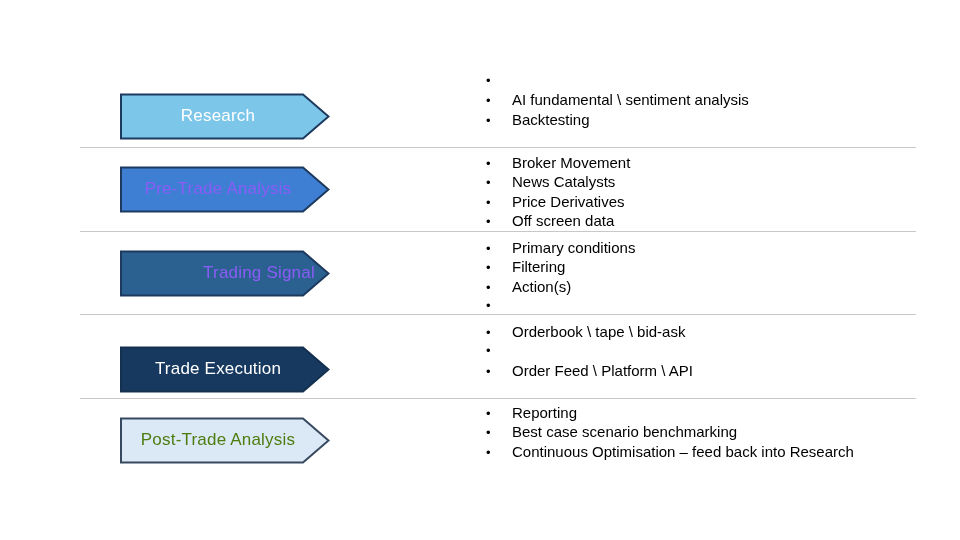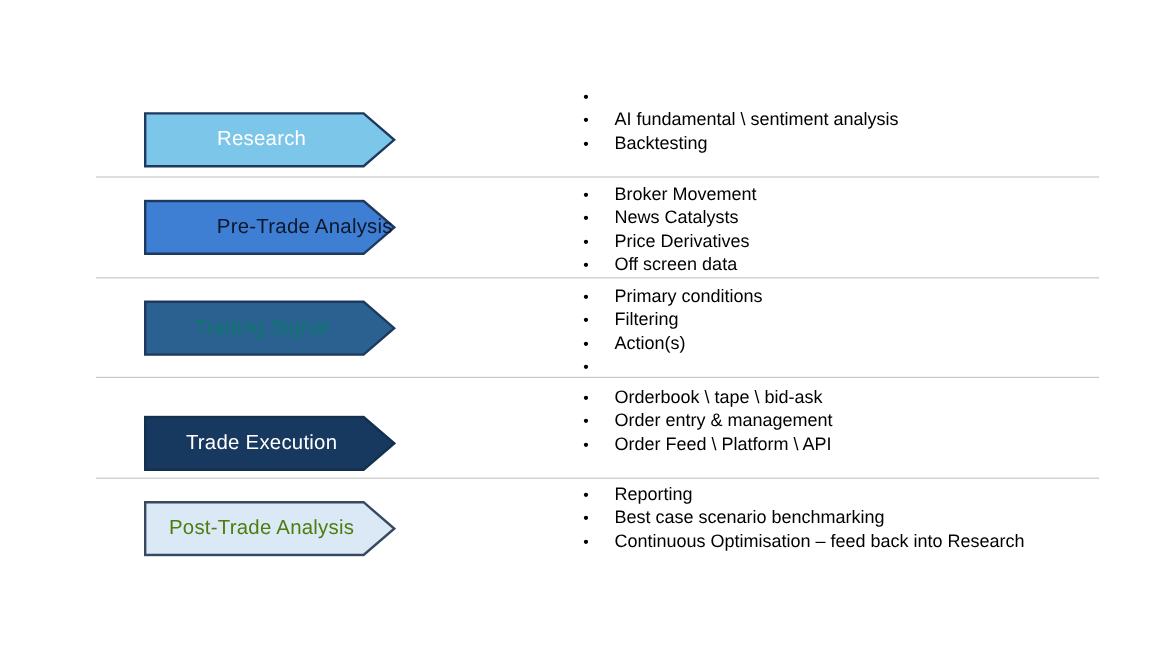--- a/index.html
+++ b/index.html
@@ -92,21 +92,21 @@
     <li>
         <span class="dot">•</span>
         <span>Backtesting</span>
       </li>
   </ul>
 
   <div class="arrow" style="top:166px">
     <svg width="210" height="47" viewBox="0 0 210 47">
       <polygon points="1,1.5 183,1.5 208.5,23.5 183,45.5 1,45.5" stroke-width="2" fill="#3e7fd4" stroke="#1d3a5e"></polygon>
     </svg>
-    <div class="arrow-label" style="color: #0f172a; padding-left: 36px;">Pre-Trade Analysis</div>
+    <div class="arrow-label" style="color: #8b5cf6;">Pre-Trade Analysis</div>
   </div>
   <ul class="bullets" style="top:153px">
     <li>
         <span class="dot">•</span>
         <span>Broker Movement</span>
       </li>
     <li>
         <span class="dot">•</span>
         <span>News Catalysts</span>
       </li>
@@ -117,21 +117,21 @@
     <li>
         <span class="dot">•</span>
         <span>Off screen data</span>
       </li>
   </ul>
 
   <div class="arrow" style="top:250px">
     <svg width="210" height="47" viewBox="0 0 210 47">
       <polygon points="1,1.5 183,1.5 208.5,23.5 183,45.5 1,45.5" stroke-width="2" fill="#2b6191" stroke="#1d3a5e"></polygon>
     </svg>
-    <div class="arrow-label" style="color: #0f766e;">Trading Signal</div>
+    <div class="arrow-label" style="color: #8b5cf6; padding-left: 41px;">Trading Signal</div>
   </div>
   <ul class="bullets" style="top:238px">
     <li>
         <span class="dot">•</span>
         <span>Primary conditions</span>
       </li>
     <li>
         <span class="dot">•</span>
         <span>Filtering</span>
       </li>
@@ -150,21 +150,20 @@
     </svg>
     <div class="arrow-label" style="color: rgb(255, 255, 255);">Trade Execution</div>
   </div>
   <ul class="bullets" style="top:322px">
     <li>
         <span class="dot">•</span>
         <span>Orderbook \ tape \ bid-ask</span>
       </li>
     <li>
         <span class="dot">•</span>
-        <span>Order entry &amp; management</span>
       </li>
     <li>
         <span class="dot">•</span>
         <span>Order Feed \ Platform \ API</span>
       </li>
   </ul>
 
   <div class="arrow" style="top:417px">
     <svg width="210" height="47" viewBox="0 0 210 47">
       <polygon points="1,1.5 183,1.5 208.5,23.5 183,45.5 1,45.5" stroke-width="2" fill="#dbe8f5" stroke="#36495e"></polygon>

